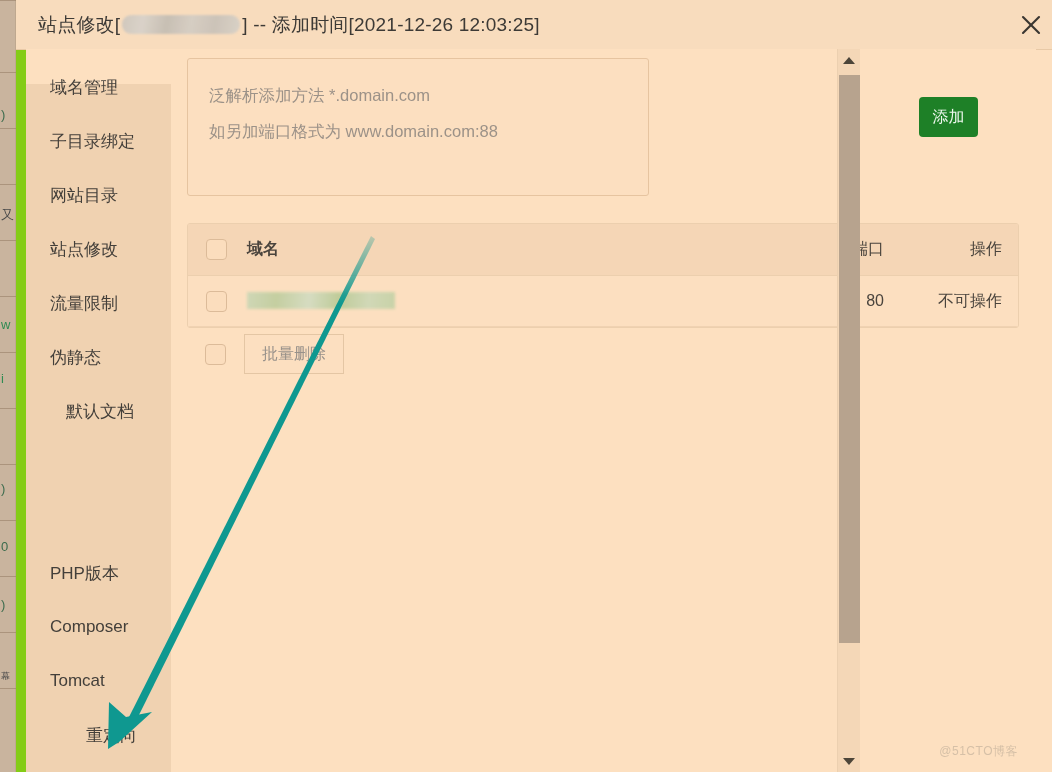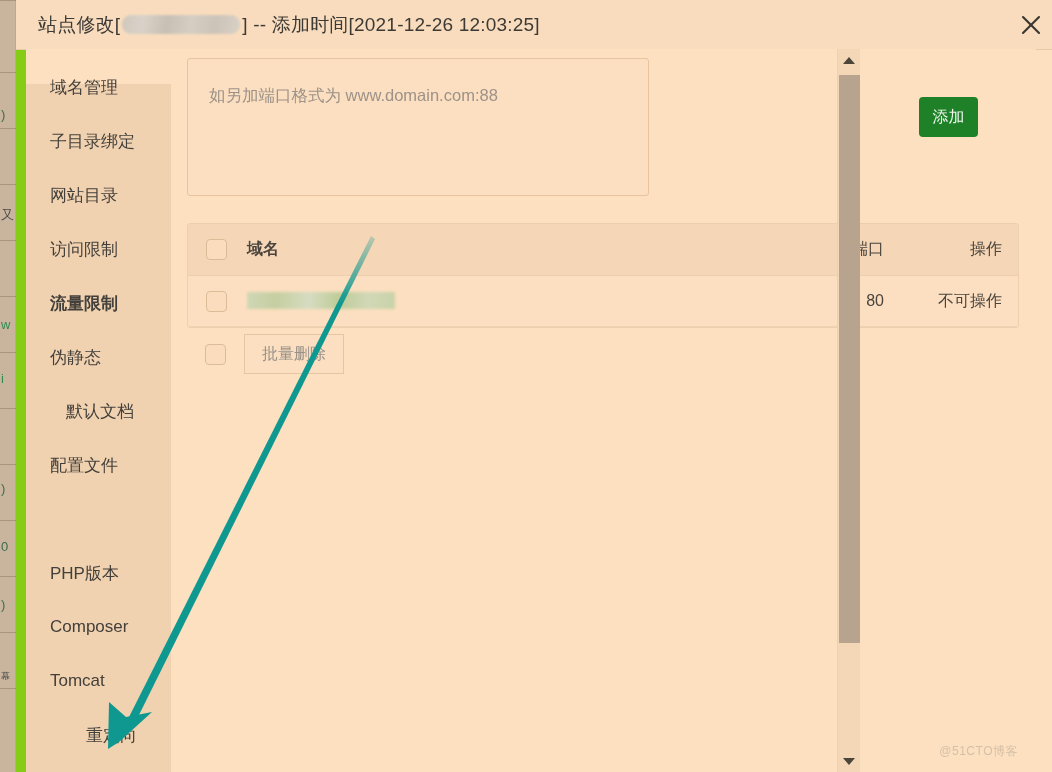--- a/index.html
+++ b/index.html
@@ -410,52 +410,50 @@
         <div class="side-item active" style="top: 11px;">
           <span>域名管理</span>
         </div>
         <div class="side-item" style="top: 65px;">
           <span>子目录绑定</span>
         </div>
         <div class="side-item" style="top: 119px;">
           <span>网站目录</span>
         </div>
         <div class="side-item" style="top: 173px;">
-          <span>访问限制</span>
-        </div>
-        <div class="side-item" style="top: 227px; font-weight: bold;">
+          <span>站点修改</span>
+        </div>
+        <div class="side-item" style="top: 227px;">
           <span>流量限制</span>
         </div>
         <div class="side-item" style="top: 281px;">
           <span>伪静态</span>
         </div>
         <div class="side-item" style="top: 335px; margin-left: 16px;">
           <span>默认文档</span>
         </div>
-        <div class="side-item" style="top: 389px;">
-          <span>配置文件</span>
-        </div>
         <div class="side-item" style="top: 497px;">
           <span>PHP版本</span>
         </div>
         <div class="side-item" style="top: 551px;">
           <span>Composer</span>
         </div>
         <div class="side-item" style="top: 605px;">
           <span>Tomcat</span>
         </div>
         <div class="side-item" style="top: 659px; justify-content: center;">
           <span>重定向</span>
         </div>
         <div class="side-item" style="top: 713px;"></div>
       </div>
 
     <div class="content">
 
       <div class="hint-box">
+        <div class="hint-line">泛解析添加方法 *.domain.com</div>
         <div class="hint-line">如另加端口格式为 www.domain.com:88</div>
       </div>
 
       <button class="add-btn">添加</button>
 
       <div class="table">
         <div class="t-head">
           <div class="c-check">
             <span class="cbox"></span>
           </div>

